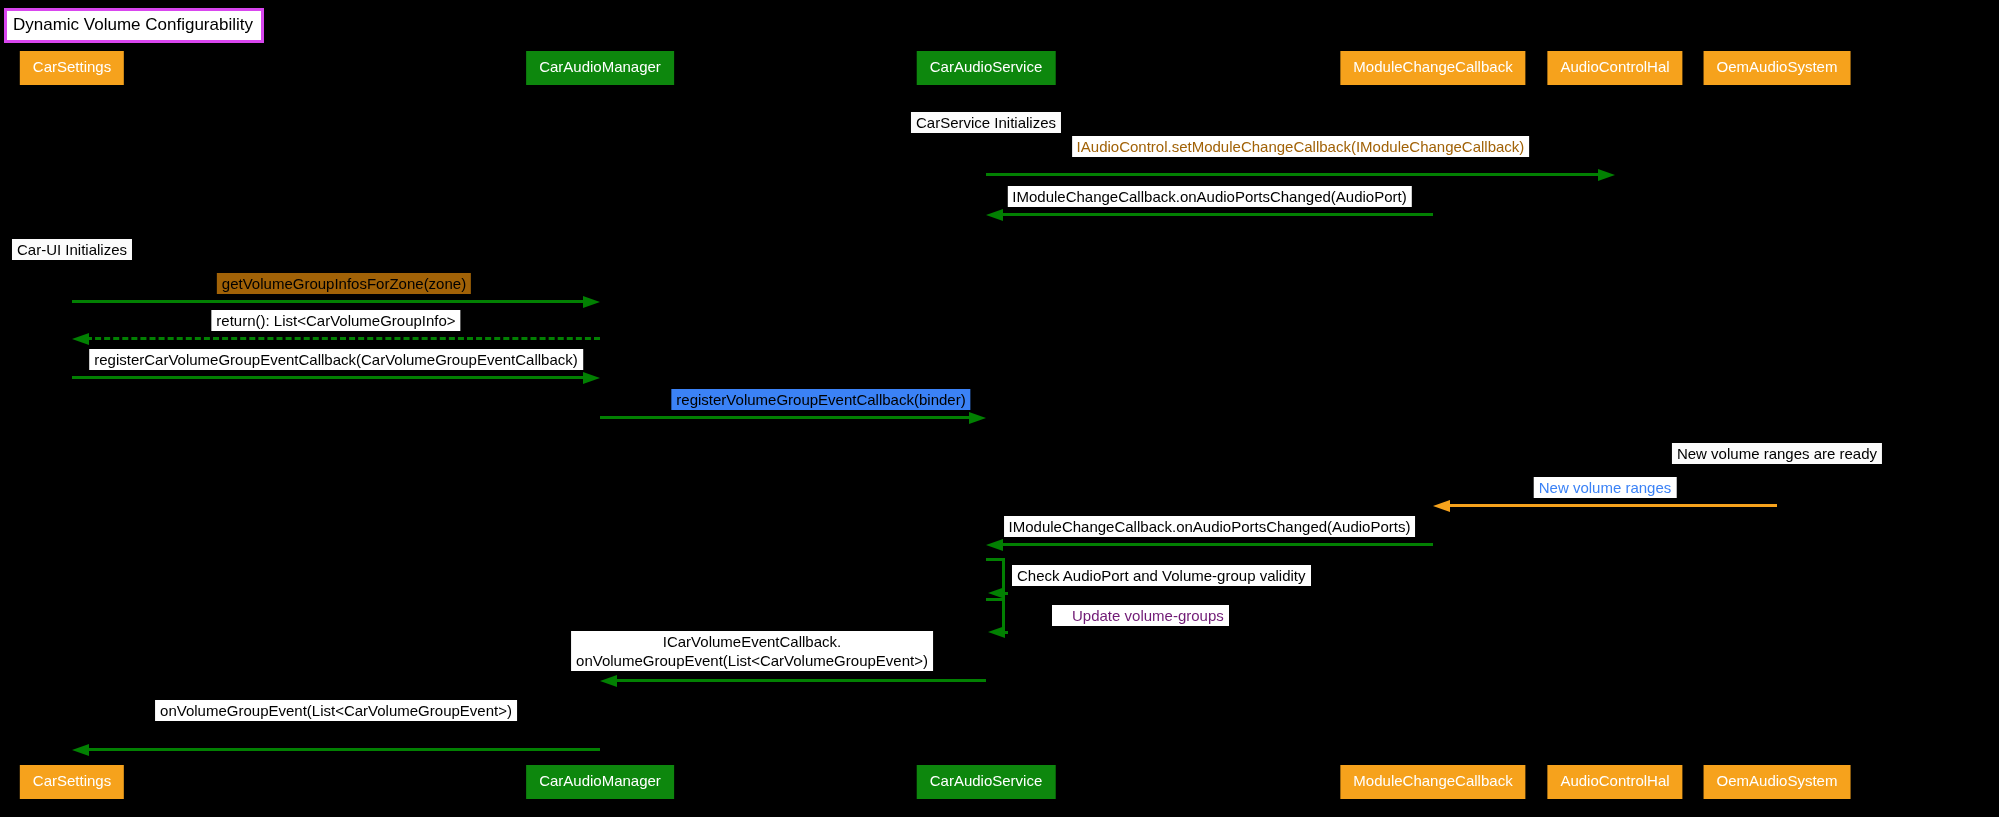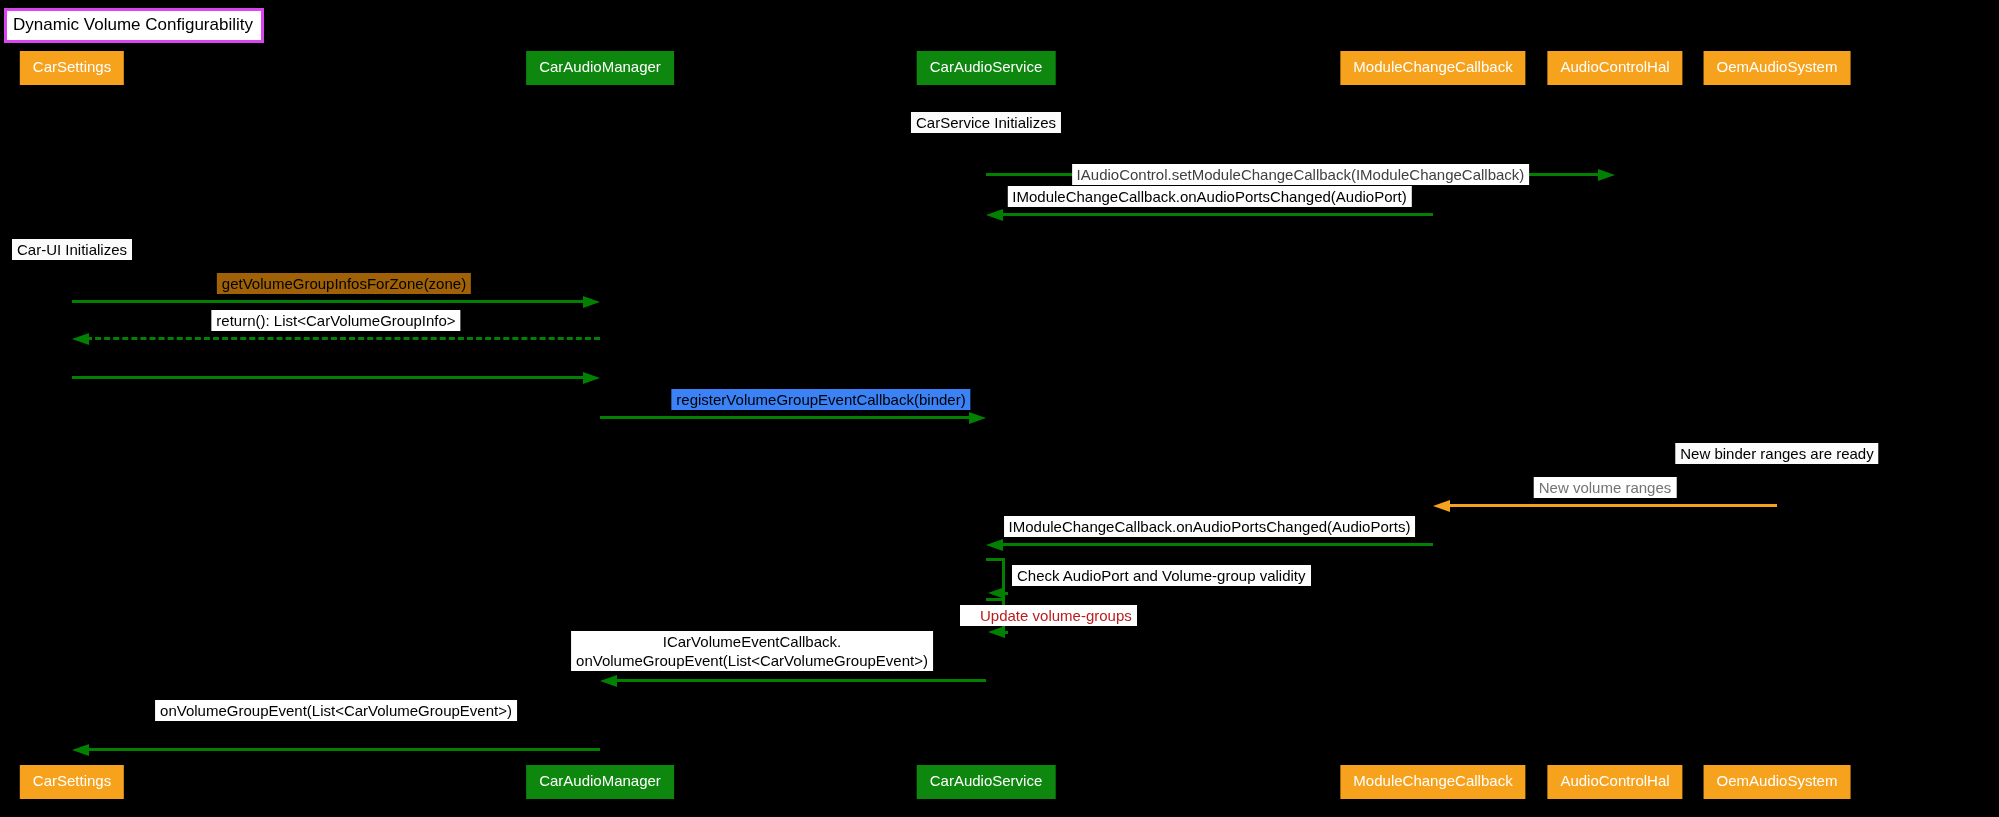--- a/index.html
+++ b/index.html
@@ -81,67 +81,70 @@
     <div class="participant" style="left: 986px; top: 765px; background: rgb(13, 135, 13); color: rgb(255, 255, 255);">CarAudioService</div>
     <div class="participant" style="left: 1433px; top: 51px; background: rgb(246, 162, 28); color: rgb(255, 255, 255);">ModuleChangeCallback</div>
     <div class="participant" style="left: 1433px; top: 765px; background: rgb(246, 162, 28); color: rgb(255, 255, 255);">ModuleChangeCallback</div>
     <div class="participant" style="left: 1615px; top: 51px; background: rgb(246, 162, 28); color: rgb(255, 255, 255);">AudioControlHal</div>
     <div class="participant" style="left: 1615px; top: 765px; background: rgb(246, 162, 28); color: rgb(255, 255, 255);">AudioControlHal</div>
     <div class="participant" style="left: 1777px; top: 51px; background: rgb(246, 162, 28); color: rgb(255, 255, 255);">OemAudioSystem</div>
     <div class="participant" style="left: 1777px; top: 765px; background: rgb(246, 162, 28); color: rgb(255, 255, 255);">OemAudioSystem</div>
     <div class="note" style="left: 986px; top: 112px; background: rgb(251, 251, 251);">CarService Initializes</div>
     <div class="msg-line solid" style="left: 986px; width: 615px; top: 173px; border-top-color: rgb(2, 128, 2);"></div>
     <div class="arrow-head" style="top: 169px; border-left: 17px solid rgb(2, 128, 2); left: 1598px;"></div>
-    <div class="msg-label" style="left: 1300.5px; top: 164px; background: rgb(255, 255, 255); color: #404040;">
+    <div class="msg-label" style="left: 1300.5px; top: 136px; background: rgb(255, 255, 255); color: #a16207;">
       <div>IAudioControl.setModuleChangeCallback(IModuleChangeCallback)</div>
     </div>
     <div class="msg-line solid" style="left: 1000px; width: 433px; top: 213px; border-top-color: rgb(2, 128, 2);"></div>
     <div class="arrow-head" style="top: 209px; border-right: 17px solid rgb(2, 128, 2); left: 986px;"></div>
     <div class="msg-label" style="left: 1209.5px; top: 186px; background: rgb(255, 255, 255); color: rgb(0, 0, 0);">
       <div>IModuleChangeCallback.onAudioPortsChanged(AudioPort)</div>
     </div>
     <div class="note" style="left: 72px; top: 239px; background: rgb(251, 251, 251);">Car-UI Initializes</div>
     <div class="msg-line solid" style="left: 72px; width: 514px; top: 300px; border-top-color: rgb(2, 128, 2);"></div>
     <div class="arrow-head" style="top: 296px; border-left: 17px solid rgb(2, 128, 2); left: 583px;"></div>
     <div class="msg-label" style="left: 344px; top: 273px; background: #a16207; color: rgb(0, 0, 0);">
       <div>getVolumeGroupInfosForZone(zone)</div>
     </div>
     <div class="msg-line dashed" style="left: 86px; width: 514px; top: 337px; border-top-color: rgb(2, 128, 2);"></div>
     <div class="arrow-head" style="top: 333px; border-right: 17px solid rgb(2, 128, 2); left: 72px;"></div>
     <div class="msg-label" style="left: 336px; top: 310px; background: rgb(255, 255, 255); color: rgb(0, 0, 0);">
       <div>return(): List&lt;CarVolumeGroupInfo&gt;</div>
     </div>
     <div class="msg-line solid" style="left: 72px; width: 514px; top: 376px; border-top-color: rgb(2, 128, 2);"></div>
     <div class="arrow-head" style="top: 372px; border-left: 17px solid rgb(2, 128, 2); left: 583px;"></div>
+    <div class="msg-label" style="left: 336px; top: 349px; background: rgb(255, 255, 255); color: rgb(0, 0, 0);">
+      <div>registerCarVolumeGroupEventCallback(CarVolumeGroupEventCallback)</div>
+    </div>
     <div class="msg-line solid" style="left: 600px; width: 372px; top: 416px; border-top-color: rgb(2, 128, 2);"></div>
     <div class="arrow-head" style="top: 412px; border-left: 17px solid rgb(2, 128, 2); left: 969px;"></div>
     <div class="msg-label" style="left: 793px; top: 389px; background: #3b82f6; color: rgb(0, 0, 0); margin-left: 28px;">
       <div>registerVolumeGroupEventCallback(binder)</div>
     </div>
-    <div class="note" style="left: 1777px; top: 443px; background: rgb(251, 251, 251);">New binder ranges are ready</div>
+    <div class="note" style="left: 1777px; top: 443px; background: rgb(251, 251, 251);">New volume ranges are ready</div>
     <div class="msg-line solid" style="left: 1447px; width: 330px; top: 504px; border-top-color: rgb(246, 162, 28);"></div>
     <div class="arrow-head" style="top: 500px; border-right: 17px solid rgb(246, 162, 28); left: 1433px;"></div>
-    <div class="msg-label" style="left: 1605px; top: 477px; background: rgb(255, 255, 255); color: #737373;">
+    <div class="msg-label" style="left: 1605px; top: 477px; background: rgb(255, 255, 255); color: #3b82f6;">
       <div>New volume ranges</div>
     </div>
     <div class="msg-line solid" style="left: 1000px; width: 433px; top: 543px; border-top-color: rgb(2, 128, 2);"></div>
     <div class="arrow-head" style="top: 539px; border-right: 17px solid rgb(2, 128, 2); left: 986px;"></div>
     <div class="msg-label" style="left: 1209.5px; top: 516px; background: rgb(255, 255, 255); color: rgb(0, 0, 0);">
       <div>IModuleChangeCallback.onAudioPortsChanged(AudioPorts)</div>
     </div>
     <div class="self-seg" style="left: 986px; top: 558px; width: 19px; height: 3px; background: rgb(2, 128, 2);"></div>
     <div class="self-seg" style="left: 1002px; top: 558px; width: 3px; height: 37px; background: rgb(2, 128, 2);"></div>
     <div class="self-seg" style="left: 1000px; top: 592px; width: 8px; height: 3px; background: rgb(2, 128, 2);"></div>
     <div class="arrow-head" style="top: 587px; border-right: 17px solid rgb(2, 128, 2); left: 988px;"></div>
     <div class="msg-label" style="left: 1012px; top: 565px; transform: none; background: rgb(255, 255, 255); color: rgb(0, 0, 0);">Check AudioPort and Volume-group validity</div>
     <div class="self-seg" style="left: 986px; top: 598px; width: 19px; height: 3px; background: rgb(2, 128, 2);"></div>
     <div class="self-seg" style="left: 1002px; top: 598px; width: 3px; height: 36px; background: rgb(2, 128, 2);"></div>
     <div class="self-seg" style="left: 1000px; top: 631px; width: 8px; height: 3px; background: rgb(2, 128, 2);"></div>
     <div class="arrow-head" style="top: 626px; border-right: 17px solid rgb(2, 128, 2); left: 988px;"></div>
-    <div class="msg-label" style="left: 960px; top: 604.5px; transform: none; background: rgb(255, 255, 255); color: #b91c1c; padding-left: 20px;">Update volume-groups</div>
+    <div class="msg-label" style="left: 1052px; top: 604.5px; transform: none; background: rgb(255, 255, 255); color: #701a75; padding-left: 20px;">Update volume-groups</div>
     <div class="msg-line solid" style="left: 614px; width: 372px; top: 679px; border-top-color: rgb(2, 128, 2);"></div>
     <div class="arrow-head" style="top: 675px; border-right: 17px solid rgb(2, 128, 2); left: 600px;"></div>
     <div class="msg-label" style="left: 752px; top: 631px; background: rgb(255, 255, 255); color: rgb(0, 0, 0);">
       <div>ICarVolumeEventCallback.</div>
       <div>onVolumeGroupEvent(List&lt;CarVolumeGroupEvent&gt;)</div>
     </div>
     <div class="msg-line solid" style="left: 86px; width: 514px; top: 748px; border-top-color: rgb(2, 128, 2);"></div>
     <div class="arrow-head" style="top: 744px; border-right: 17px solid rgb(2, 128, 2); left: 72px;"></div>
     <div class="msg-label" style="left: 336px; top: 700px; background: rgb(255, 255, 255); color: rgb(0, 0, 0);">
       <div>onVolumeGroupEvent(List&lt;CarVolumeGroupEvent&gt;)</div>

